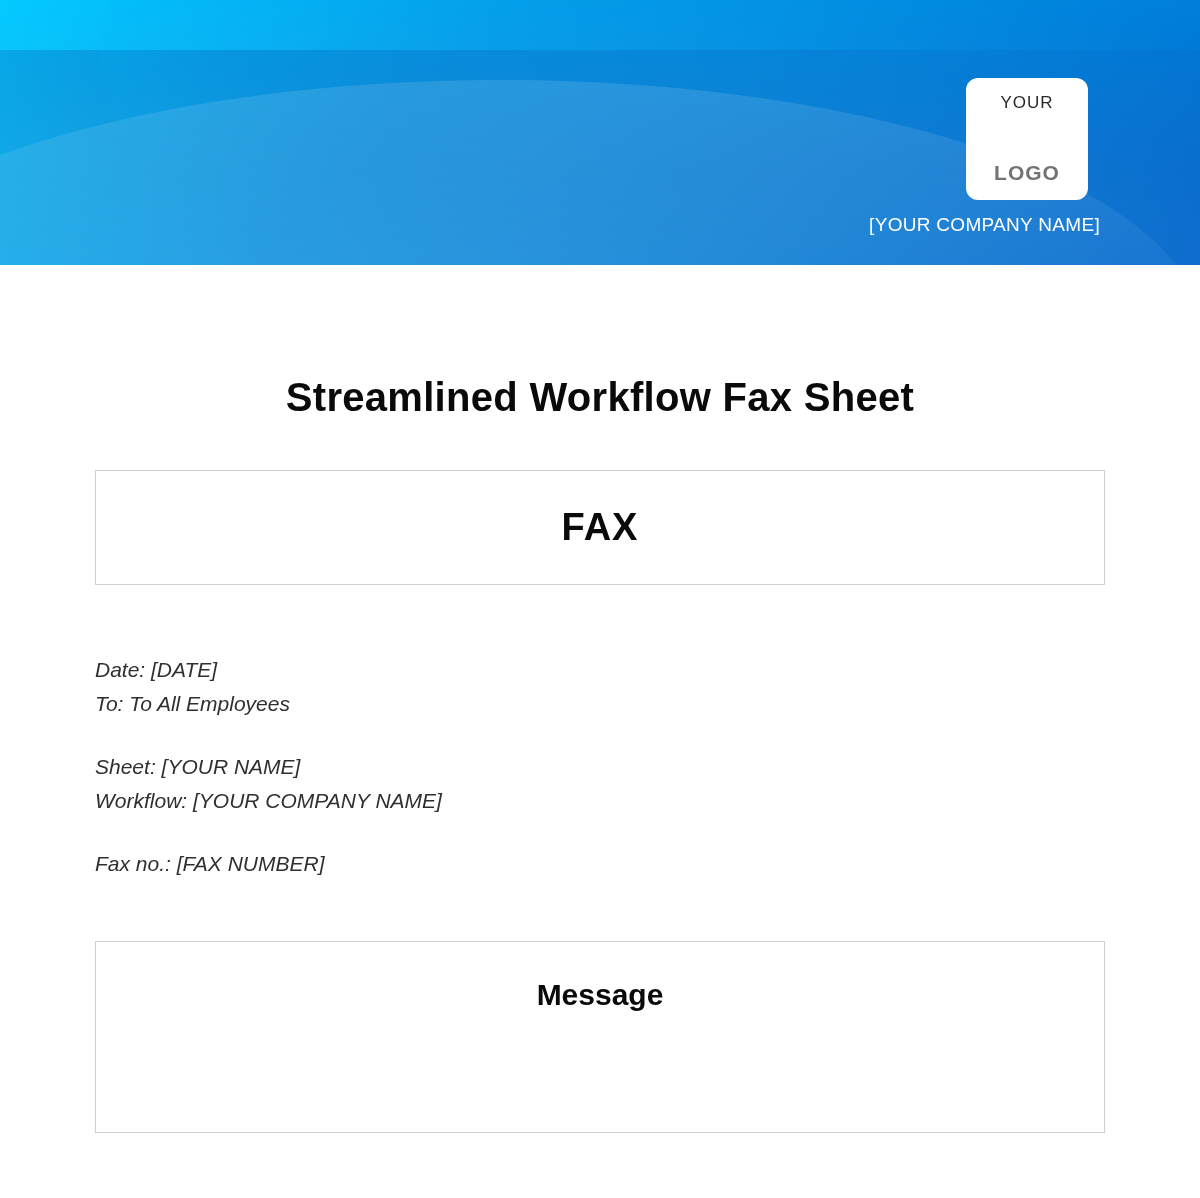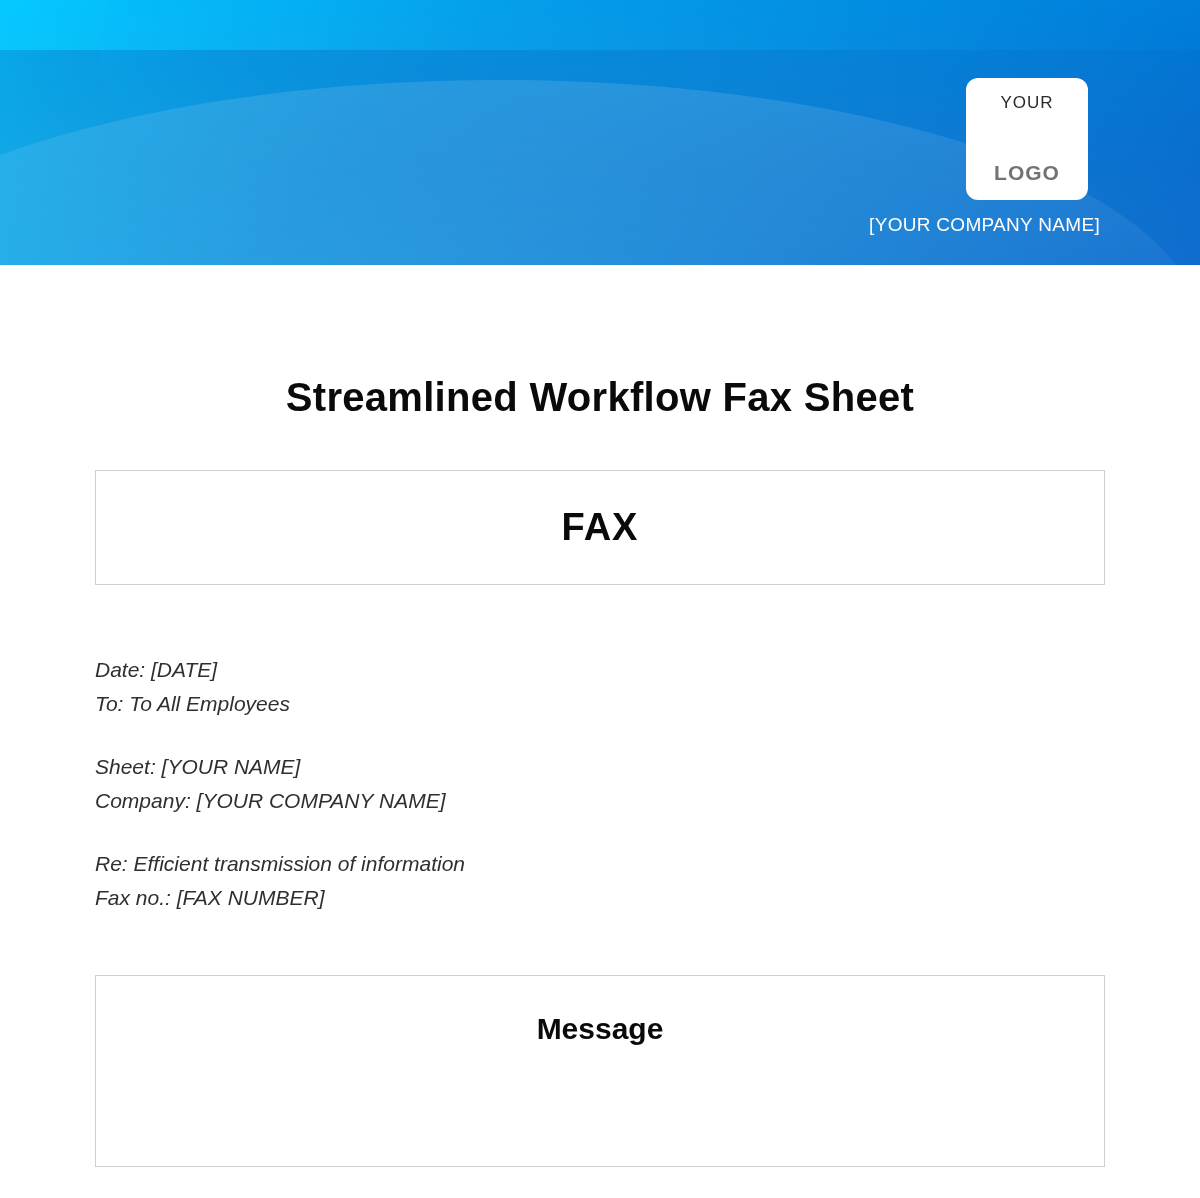--- a/index.html
+++ b/index.html
@@ -160,28 +160,25 @@
       <div class="field-line">
         <span>To: </span><span>To All Employees</span>
       </div>
     </div>
 
     <div class="field-group">
       <div class="field-line">
         <span>Sheet: </span><span>[YOUR NAME]</span>
       </div>
       <div class="field-line">
-        <span>Company: </span><span>[YOUR COMPANY NAME]</span>
+        <span>Workflow: </span><span>[YOUR COMPANY NAME]</span>
       </div>
     </div>
 
     <div class="field-group">
-      <div class="field-line">
-        <span>Re: </span><span>Efficient transmission of information</span>
-      </div>
       <div class="field-line">
         <span>Fax no.: </span><span>[FAX NUMBER]</span>
       </div>
     </div>
   </div>
 
   <div class="message-box">
     <div class="message-label">Message</div>
   </div>
 </div>

